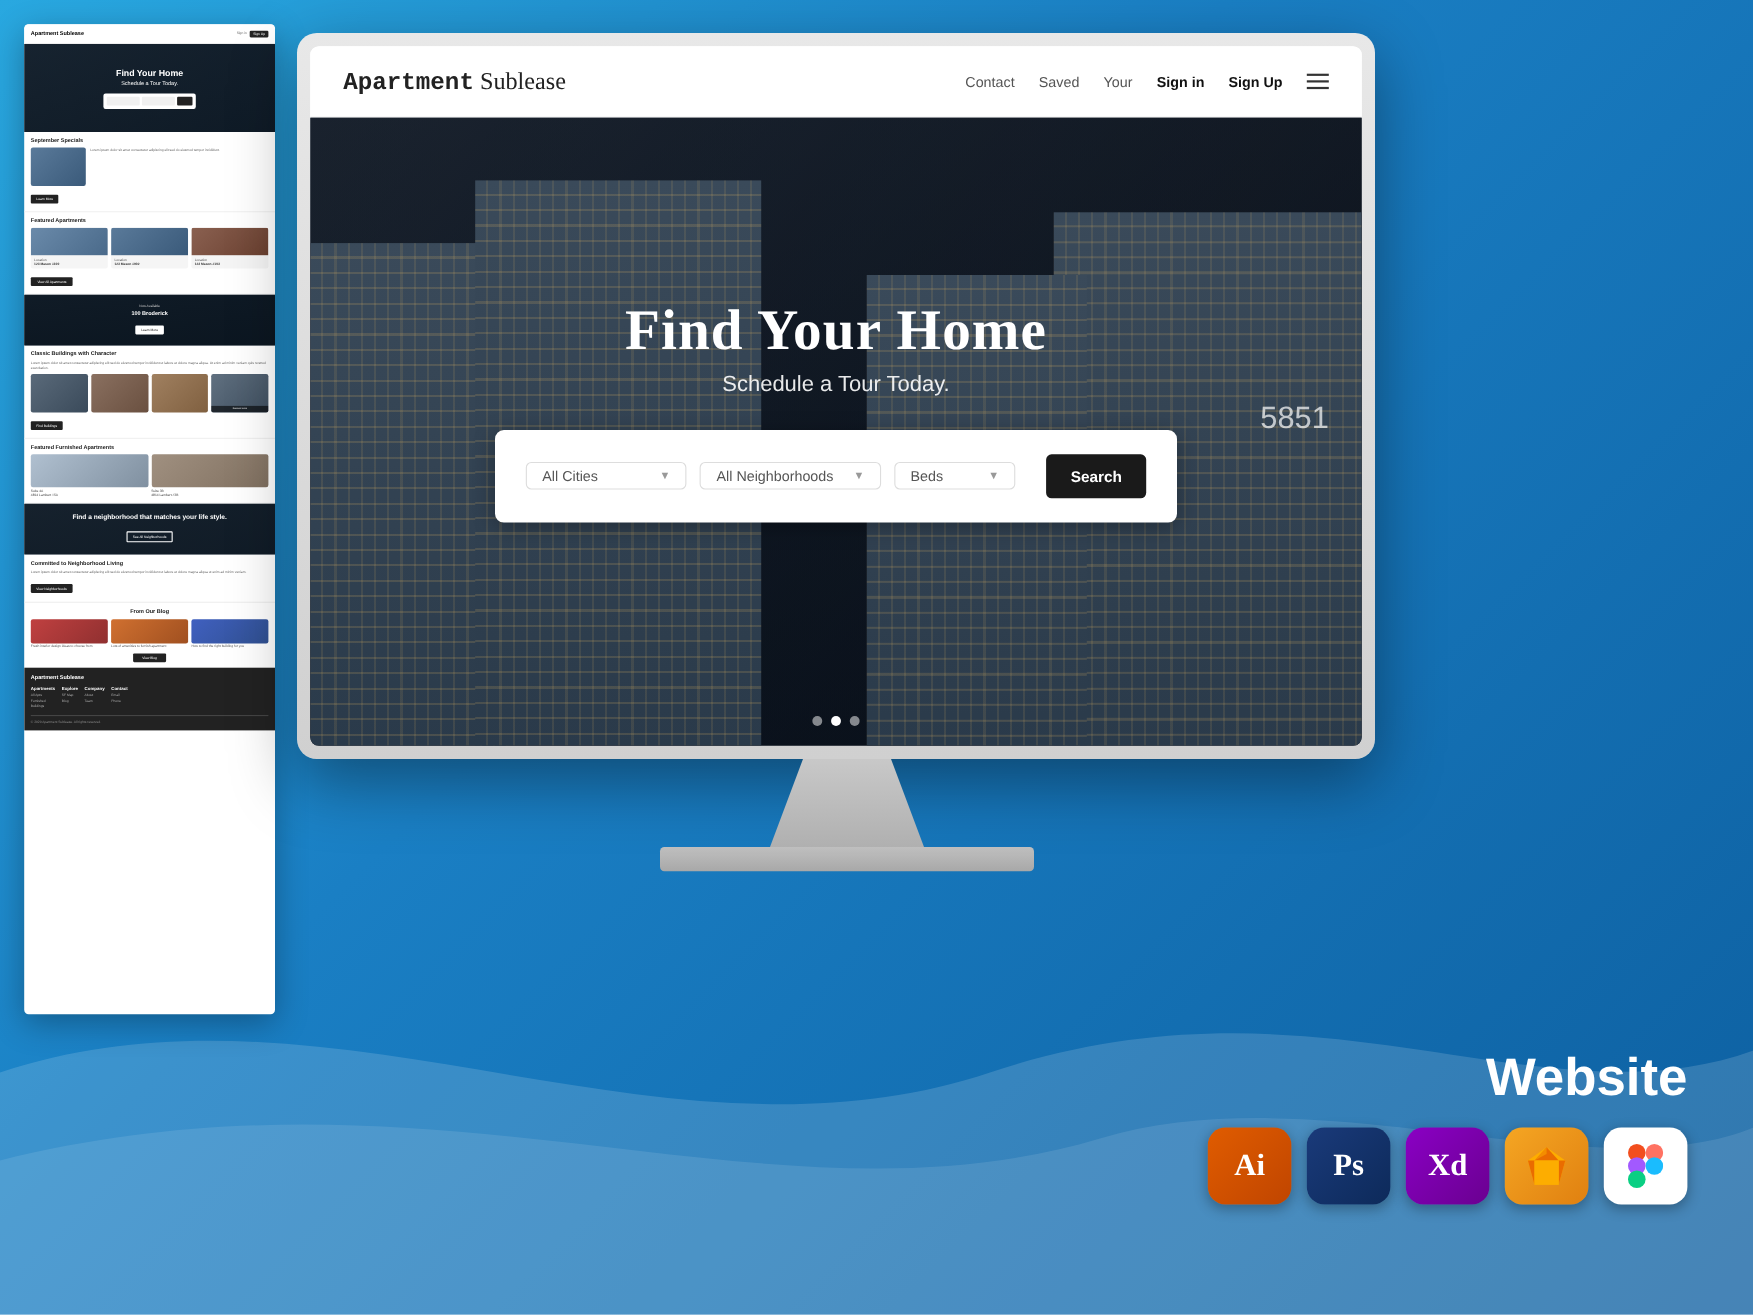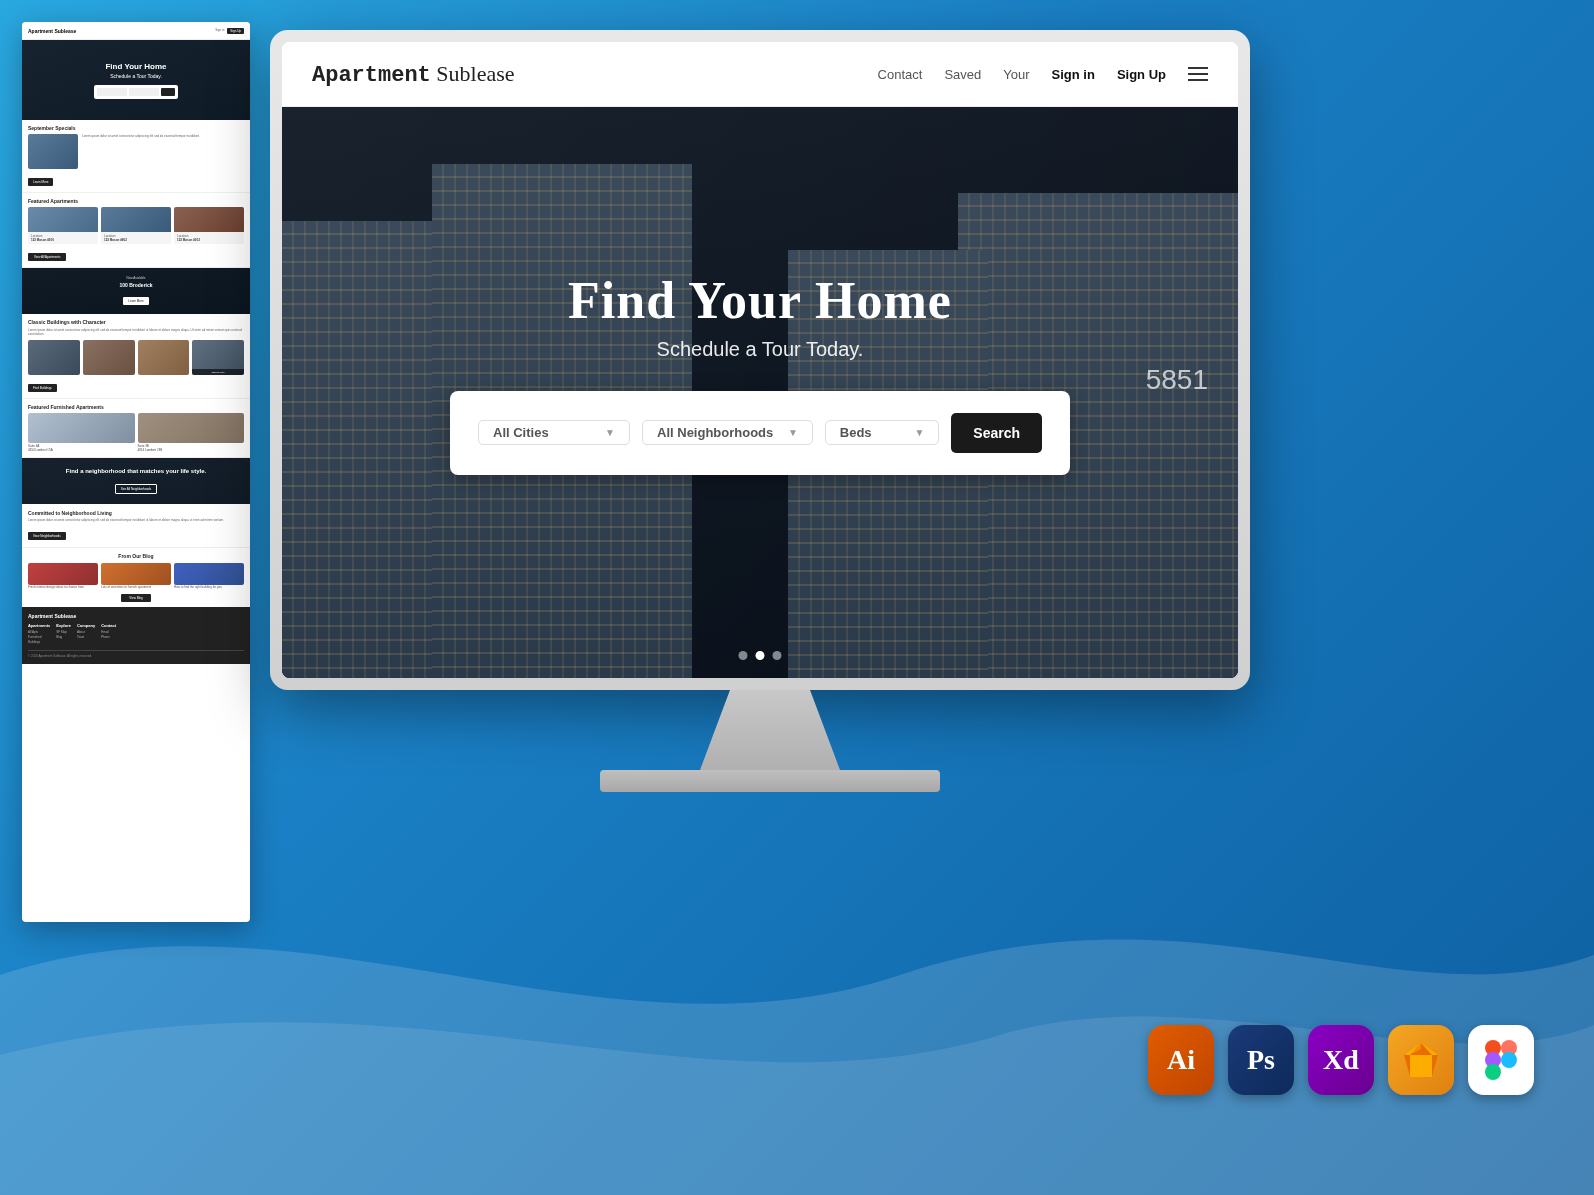--- a/index.html
+++ b/index.html
@@ -187,39 +187,39 @@
       display: flex;
       align-items: center;
       justify-content: space-between;
       padding: 4px 14px;
       border: 1px solid #ddd;
       border-radius: 5px;
       background: #fff;
       cursor: pointer;
       font-size: 13px;
       color: #555;
-      font-weight: bold;
     }
     .search-select.cities { width: 160px; }
     .search-select.neighborhoods { width: 180px; }
     .search-select.beds { width: 120px; }
     .chevron {
       margin-left: 8px;
       color: #999;
       font-size: 10px;
     }
     .search-btn {
       background: #1a1a1a;
       color: #fff;
       border: none;
       border-radius: 5px;
       padding: 12px 22px;
       font-size: 14px;
       font-weight: 600;
       cursor: pointer;
+      margin-left: 16px;
     }
 
     
     .carousel-dots {
       position: absolute;
       bottom: 18px;
       left: 50%;
       transform: translateX(-50%);
       display: flex;
       gap: 8px;
@@ -395,21 +395,21 @@
       color: #1a1a2e;
       font-family: Arial, sans-serif;
       display: block;
     }
     .tool-icons-row {
       display: flex;
       gap: 14px;
       justify-content: flex-end;
     }
     .tool-icon {
-      width: 66px;
+      width: 76px;
       height: 70px;
       border-radius: 16px;
       display: flex;
       align-items: center;
       justify-content: center;
       font-size: 28px;
       font-weight: 900;
       color: #fff;
       box-shadow: 0 4px 12px rgba(0,0,0,0.3);
     }
@@ -657,20 +657,21 @@
 
       </div>
     </div>
   </div>
   <div class="monitor-stand"></div>
   <div class="monitor-base"></div>
 </div>
 
 <div class="tools-section">
   <div class="tools-title">
+    <span class="website-word">Website</span>
   </div>
   <div class="tool-icons-row">
 
     <div class="tool-icon tool-ai">
       <span>Ai</span>
     </div>
 
     <div class="tool-icon tool-ps">
       <span>Ps</span>
     </div>

